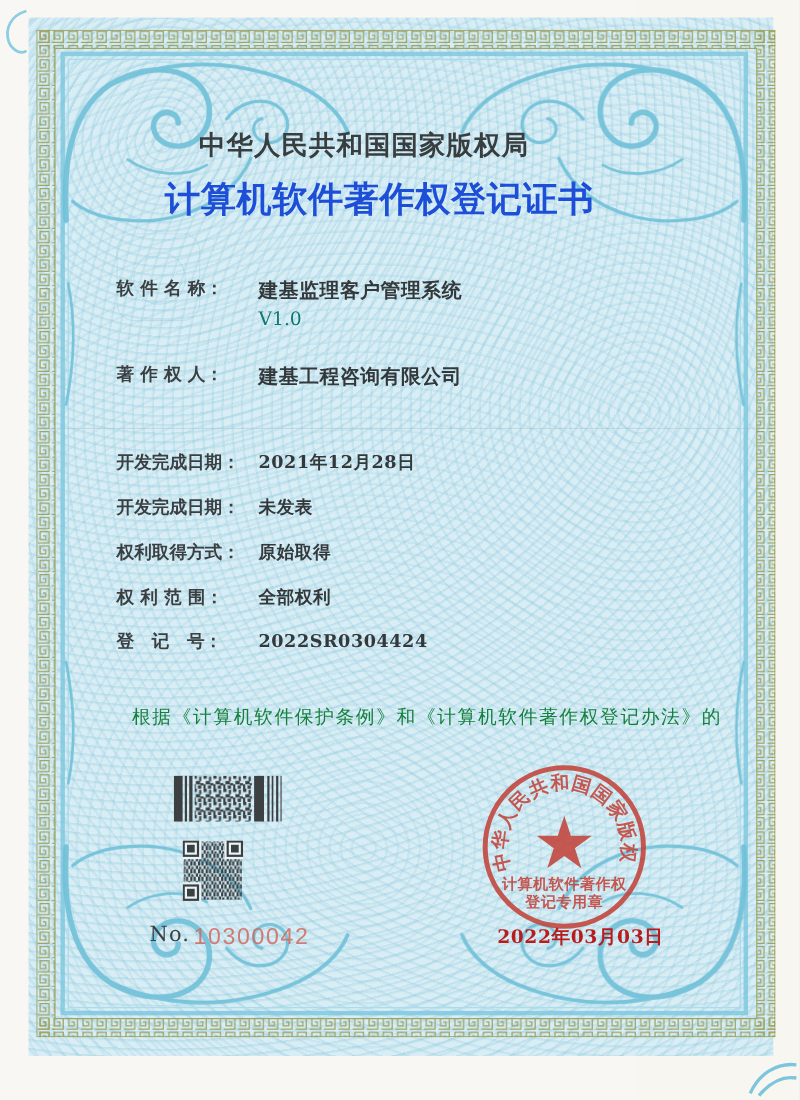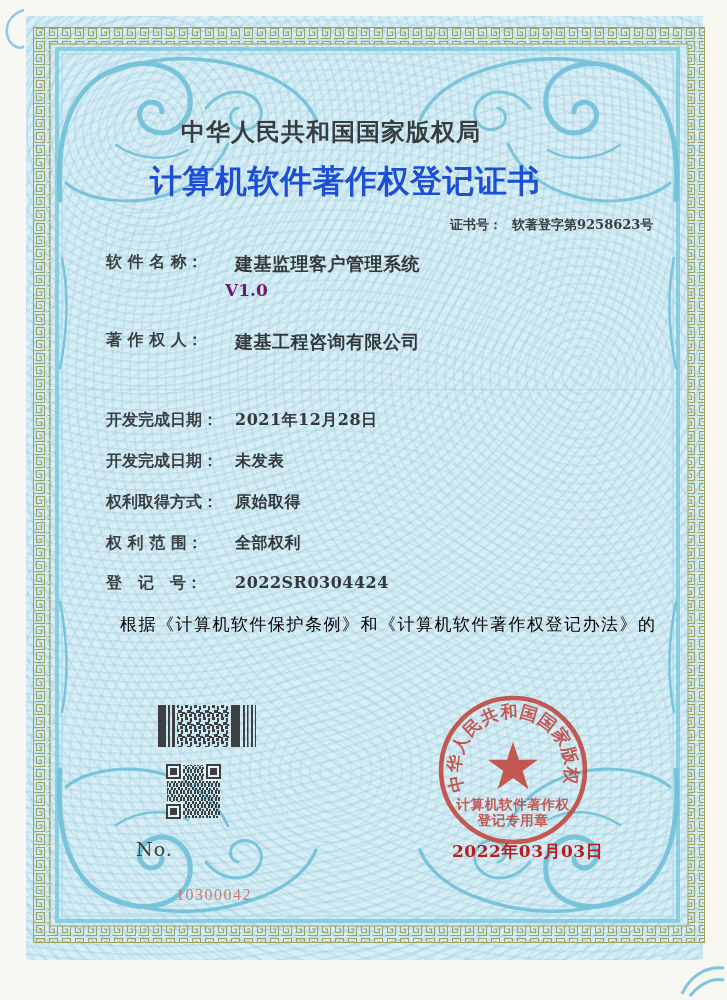--- a/index.html
+++ b/index.html
@@ -33,32 +33,32 @@
   .txt { position:absolute; color:#383d40; white-space:nowrap; }
   .agency   { left:181px; top:116px; font-size:24px; font-weight:bold; letter-spacing:1px; }
   .cert-title { left:150px; top:160px; font-size:32px; font-weight:bold; letter-spacing:0.5px; color:#1d4ed8; }
   .certno   { left:450px; top:216px; font-size:13px; font-weight:bold; }
   .certno .gap { display:inline-block; width:10px; }
 
   .row { position:absolute; left:106px; font-weight:bold; }
   .flabel { position:absolute; left:0; top:0; font-size:16px; color:#3a3f42; white-space:nowrap; }
   .fvalue { position:absolute; left:129px; top:0; font-size:16px; color:#33383b; white-space:nowrap; letter-spacing:.5px; }
   .row.big .fvalue { font-size:18px; }
-  .v2 { position:absolute; left:225px; top:280px; font-size:17px; font-weight:bold; color:#701a75; }
-
-  .bodyline { font-size:17px; letter-spacing:1.5px; color:#000000; }
+  .v2 { position:absolute; left:235px; top:280px; font-size:17px; font-weight:normal; color:#0f766e; }
+
+  .bodyline { font-size:17px; letter-spacing:1.5px; color:#15803d;margin-top:27px; }
   .bl1 { left:120px; top:613px; }
   .bl2 { left:84px;  top:658px; }
 
   .barcode { left:158px; top:705px; }
   .qrcode  { left:166px; top:764px; }
 
   .serial-prefix { left:136px; top:838px; font-size:19px; color:#3c4043; letter-spacing:1px; }
-  .serial-number { left:176px; top:840px; font-size:16px; color:#d2685e; opacity:.85;
-                   font-family:Liberation Serif, serif; letter-spacing:1.5px;margin-top:46px; }
+  .serial-number { left:176px; top:840px; font-size:21px; color:#d2685e; opacity:.85;
+                   font-family:Liberation Sans, sans-serif; letter-spacing:1.5px; }
 
   .seal { left:437px; top:694px; }
   .seal-arc-text { font-size:17px; font-weight:bold; fill:#c2443b; letter-spacing:1px; }
   .seal-line { font-size:13.5px; font-weight:bold; fill:#c2443b; text-anchor:middle; letter-spacing:.5px; }
   .issue-date { left:452px; top:840px; font-size:17px; font-weight:bold; color:#b91c1c; letter-spacing:.5px; }
 
   .corner-curl { position:absolute; }
 </style>
 </head>
 <body>
@@ -111,23 +111,20 @@
   </svg>
   <svg class="layer corner-curl" style="left:680px;top:948px" width="46" height="50" viewBox="0 0 46 50">
     <path d="M2,46 C10,28 26,18 44,20 M10,48 C20,36 32,30 44,32" fill="none" stroke="#7cc6dd" stroke-width="3"></path>
   </svg>
 
   <div class="crease"></div>
   <div class="watermark"></div>
 
   <div class="txt agency">中华人民共和国国家版权局</div>
   <div class="txt cert-title">计算机软件著作权登记证书</div>
-  <div class="txt certno">
-    <span>证书号：</span><span class="gap"></span><span>软著登字第9258623号</span>
-  </div>
 
   <div class="row big" style="top:252px">
     <span class="flabel">软 件 名 称：</span>
     <span class="fvalue">建基监理客户管理系统</span>
   </div>
   <div class="v2">V1.0</div>
 
   <div class="row big" style="top:330px">
     <span class="flabel">著 作 权 人：</span>
     <span class="fvalue">建基工程咨询有限公司</span>

